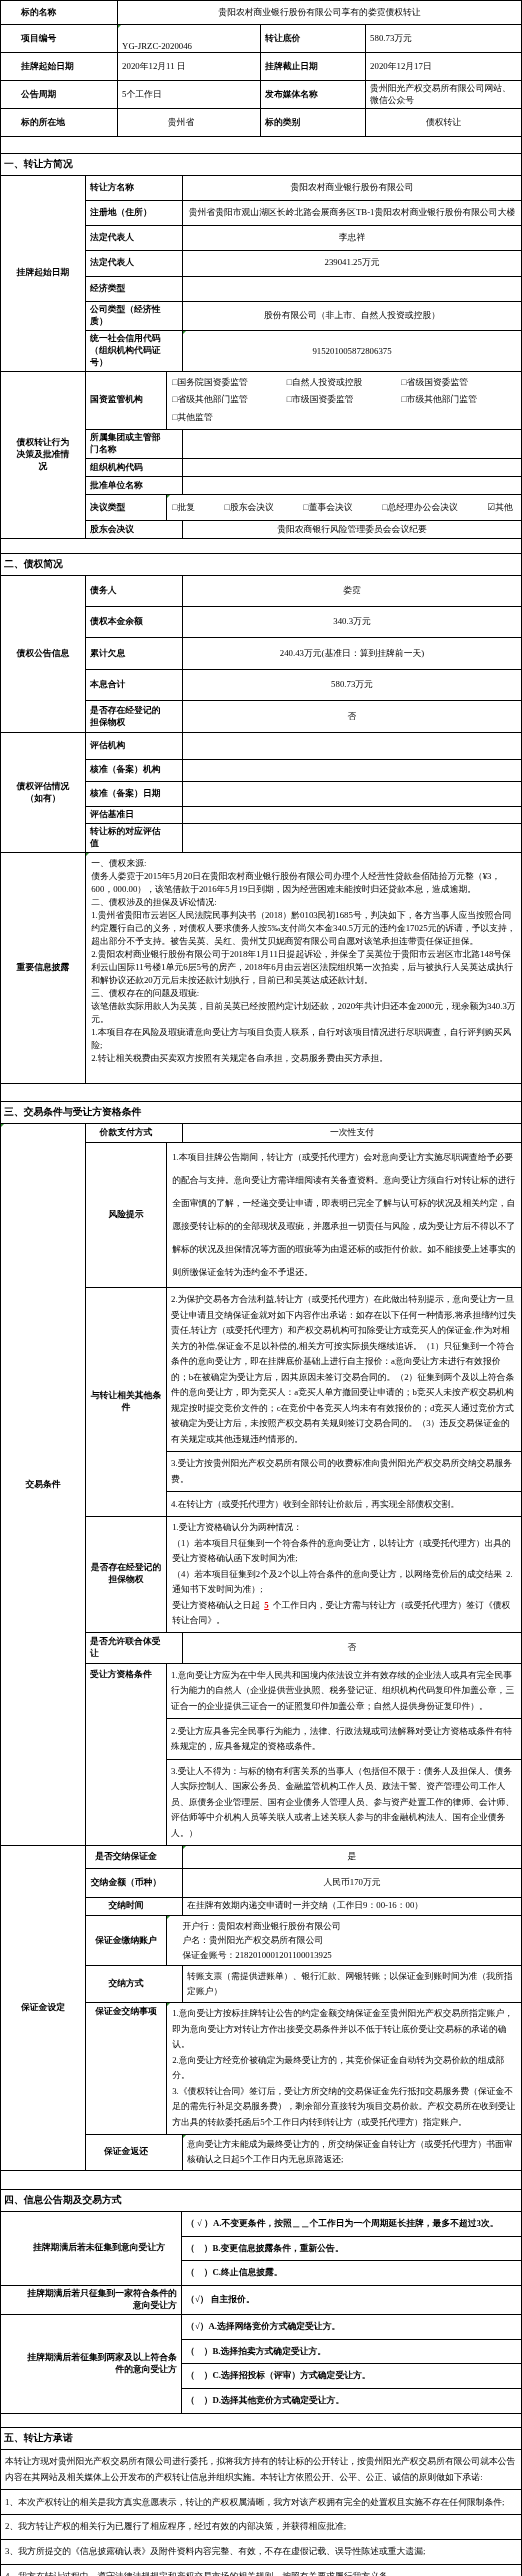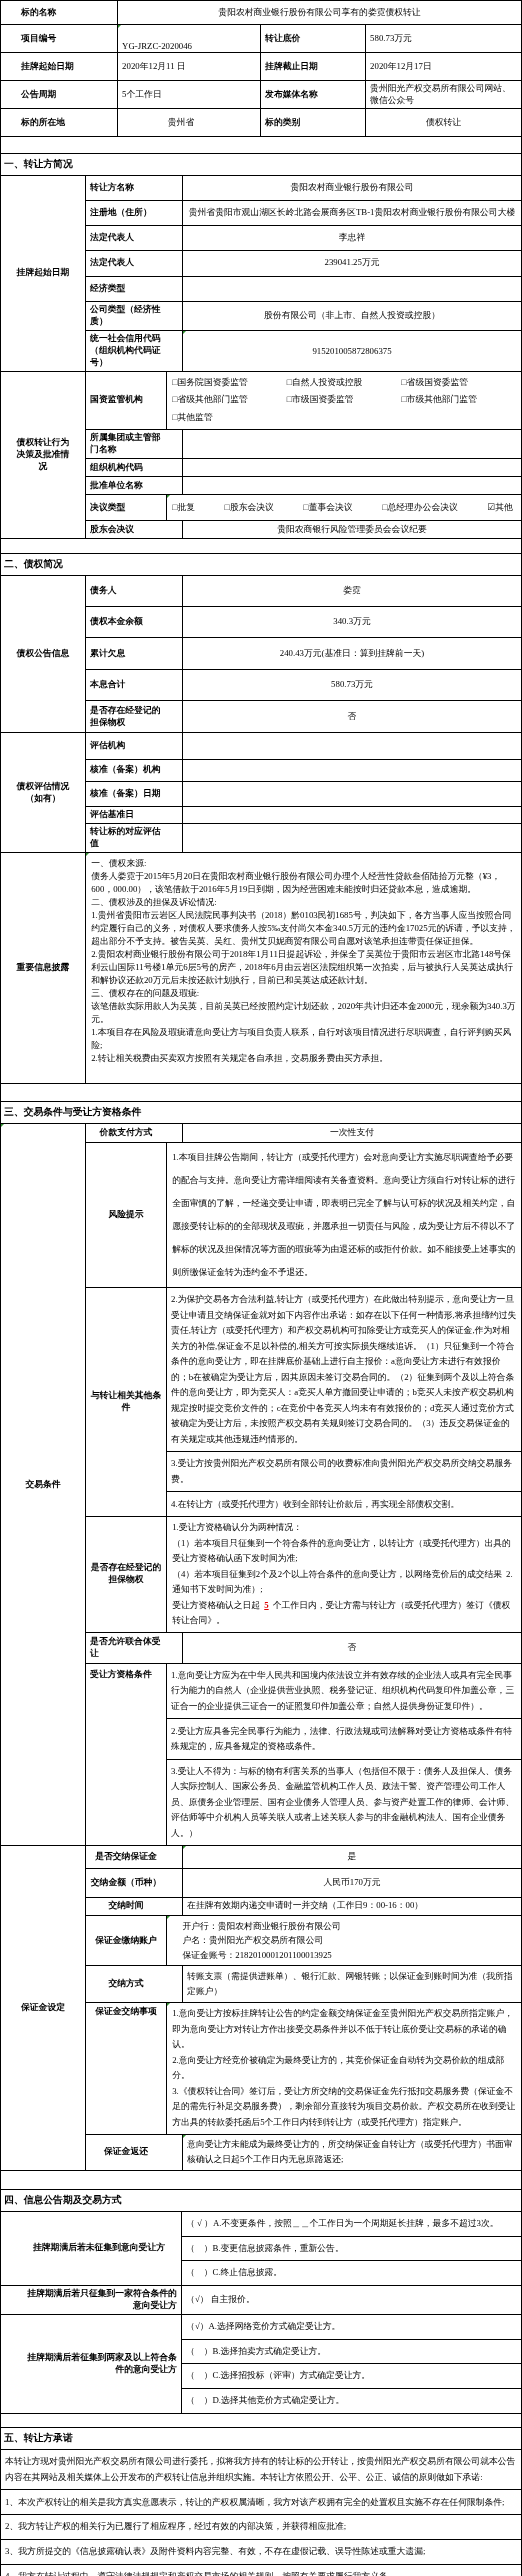--- a/index.html
+++ b/index.html
@@ -31,21 +31,21 @@
   .slbl.ctr { justify-content:center; text-align:center; }
   .sval { flex: 1 1 auto; min-width: 0; border-left: 0.5px solid #000; padding: 2.1px 4.1px; }
   .title { font-weight: bold; font-size: 9.8px; padding: 4.1px 3.1px; display:flex; align-items:center; }
   .para { line-height: 15.5px; }
   .disc .para { line-height: 13px; }
   .chkgrid { display: grid; grid-template-columns: 1fr 1fr 1fr; row-gap: 5.2px; padding: 5.2px 5.2px; align-content: center; }
   .chkline { display: flex; justify-content: space-between; align-items: center; padding: 2.1px 8.2px 2.1px 5.2px; flex:1; }
   .olist { display: flex; flex-direction: column; }
   .olist > div { padding: 4.1px; flex: 1 0 auto; display: block; }
   .olist > div + div { border-top: 0.5px solid #000; }
-  .optlist > div { display: flex; align-items: center; }
+  .optlist > div { display: flex; align-items: center; font-weight: bold; }
   .commitlist { display: flex; flex-direction: column; }
   .commitlist > div { padding: 4.1px; flex: 1 0 auto; }
   .commitlist > div + div { border-top: 0.5px solid #000; }
   .hl { color: #e00000; text-decoration: underline; padding: 0 4.1px; font-weight: bold; }
   .tailnum { padding-right: 3.1px; }
   .cm { position: relative; }
   .cm::before { content:""; position:absolute; top:0; left:0; width:0; height:0;
                 border-top:3.6px solid #2f8f2f; border-right:3.6px solid transparent; }
   .acct { padding-left: 15.5px; }
   .acct .para { line-height: 14.4px; }

